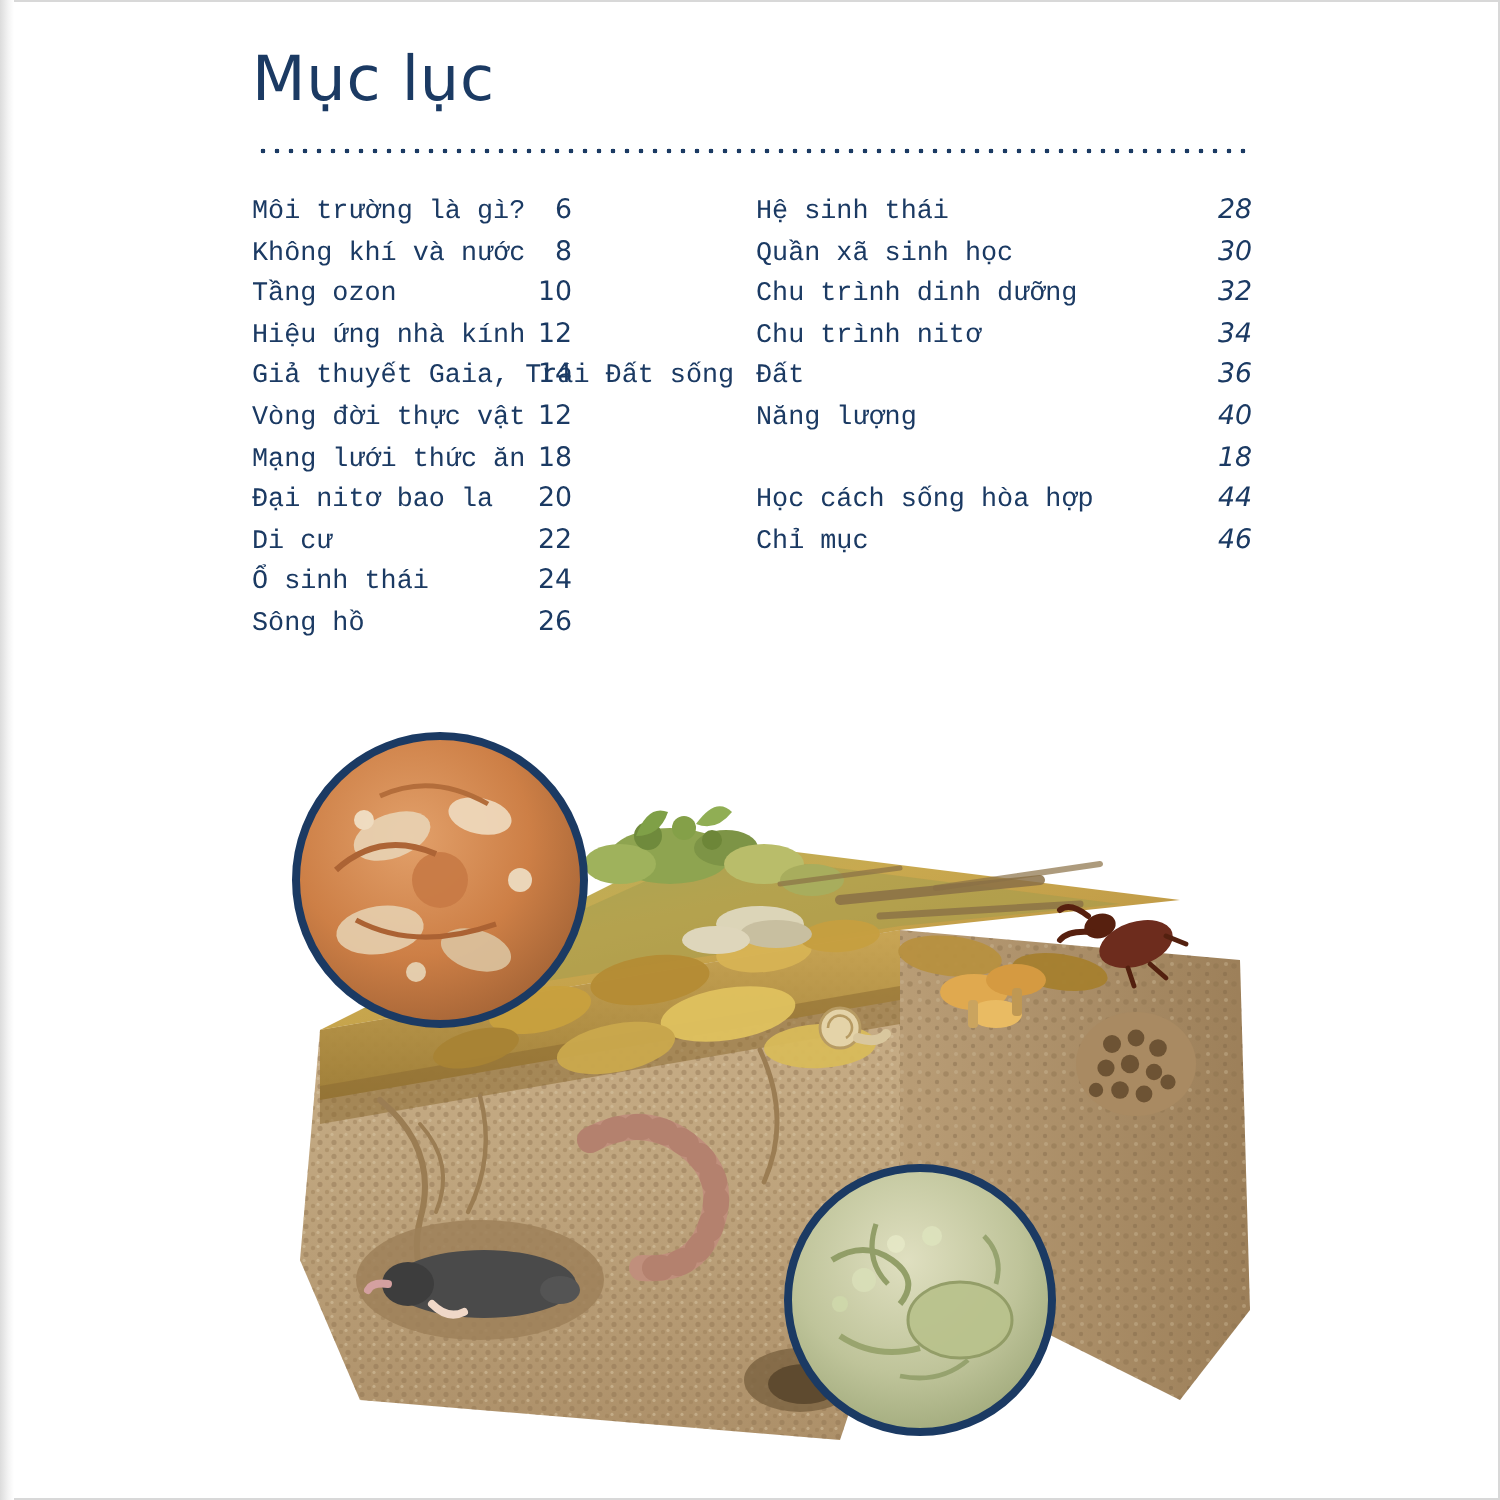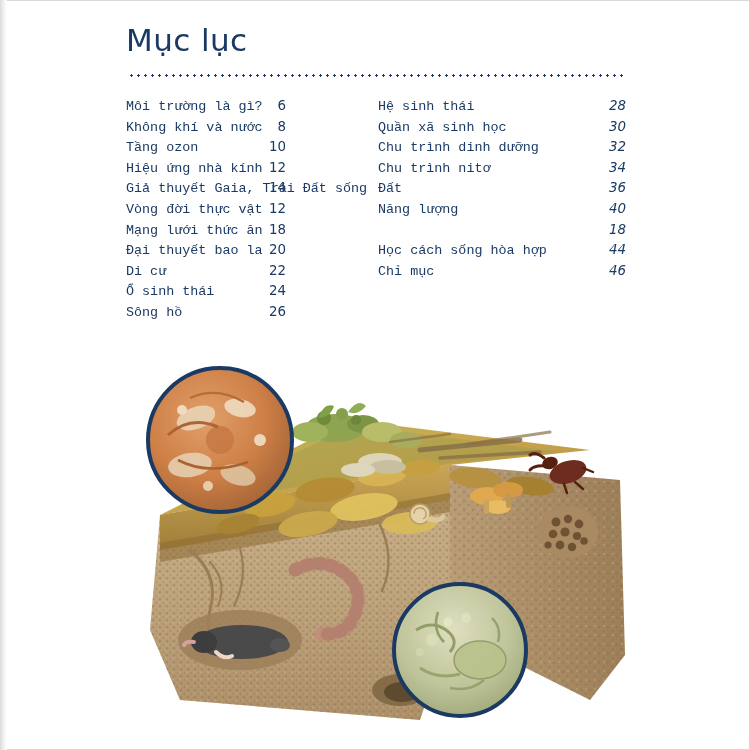--- a/index.html
+++ b/index.html
@@ -142,21 +142,21 @@
         </div>
         <div class="entry">
           <span class="label">Vòng đời thực vật</span>
           <span class="page-num">12</span>
         </div>
         <div class="entry">
           <span class="label">Mạng lưới thức ăn</span>
           <span class="page-num">18</span>
         </div>
         <div class="entry">
-          <span class="label">Đại thuyết bao la</span>
+          <span class="label">Đại nitơ bao la</span>
           <span class="page-num">20</span>
         </div>
         <div class="entry">
           <span class="label">Di cư</span>
           <span class="page-num">22</span>
         </div>
         <div class="entry">
           <span class="label">Ổ sinh thái</span>
           <span class="page-num">24</span>
         </div>

